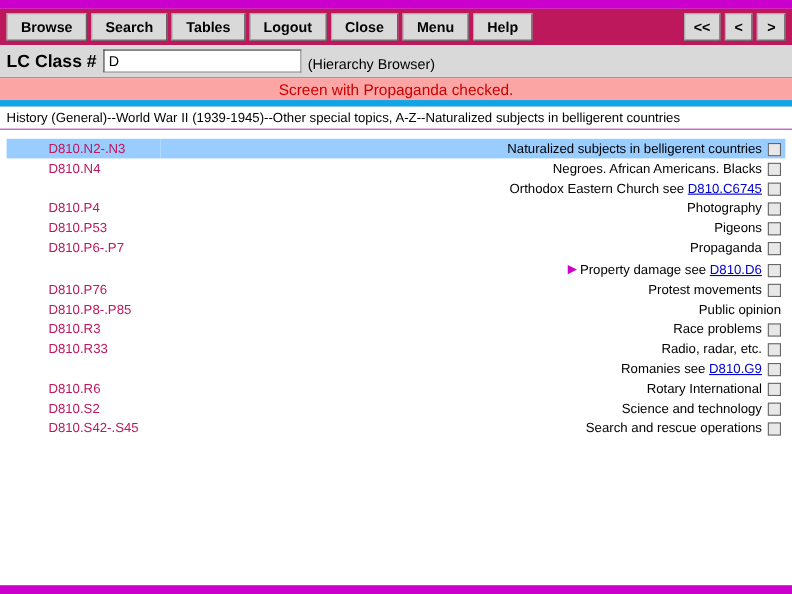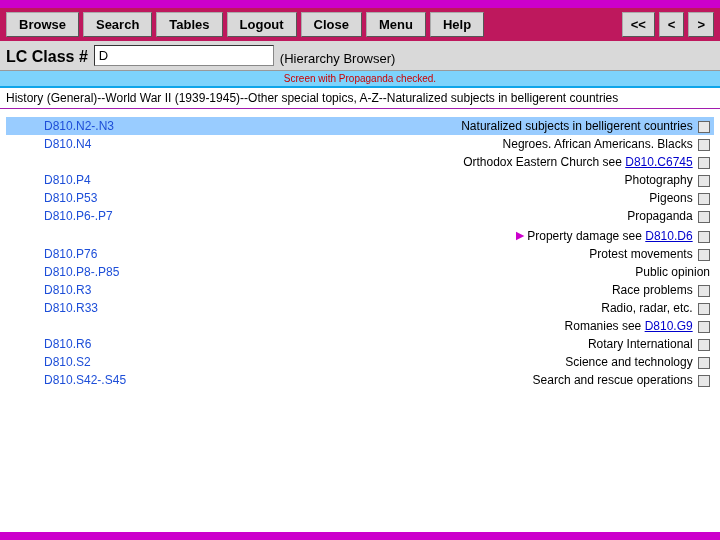--- a/index.html
+++ b/index.html
@@ -65,26 +65,26 @@
       width: 180px;
       background: #fff;
     }
     .lc-hierarchy {
       font-size: 13px;
       color: #000;
     }
 
     
     .notice-bar {
-      background: #7dd3fc;
+      background: #fca5a5;
       padding: 2px 6px;
-      font-size: 10px;
+      font-size: 14px;
       color: #cc0000;
       text-align: center;
-      border-bottom: 2px solid #0ea5e9;
+      border-bottom: 6px solid #0ea5e9;
     }
 
     
     .breadcrumb {
       padding: 3px 6px;
       font-size: 12px;
       color: #000;
       border-bottom: 1px solid #a21caf;
       background: #fff;
     }
@@ -107,21 +107,21 @@
       width: 100%;
       border-collapse: collapse;
     }
     .entry-table tr td {
       padding: 2px 4px;
       vertical-align: top;
       font-size: 12px;
     }
     .entry-table tr td:first-child {
       width: 140px;
-      color: #1d4ed8;
+      color: #be185d;
       white-space: nowrap;
       padding-left: 38px;
     }
     .entry-table tr td:last-child {
       color: #000;
       text-align: right;
     }
     .entry-table a {
       color: #0000cc;
       text-decoration: underline;

